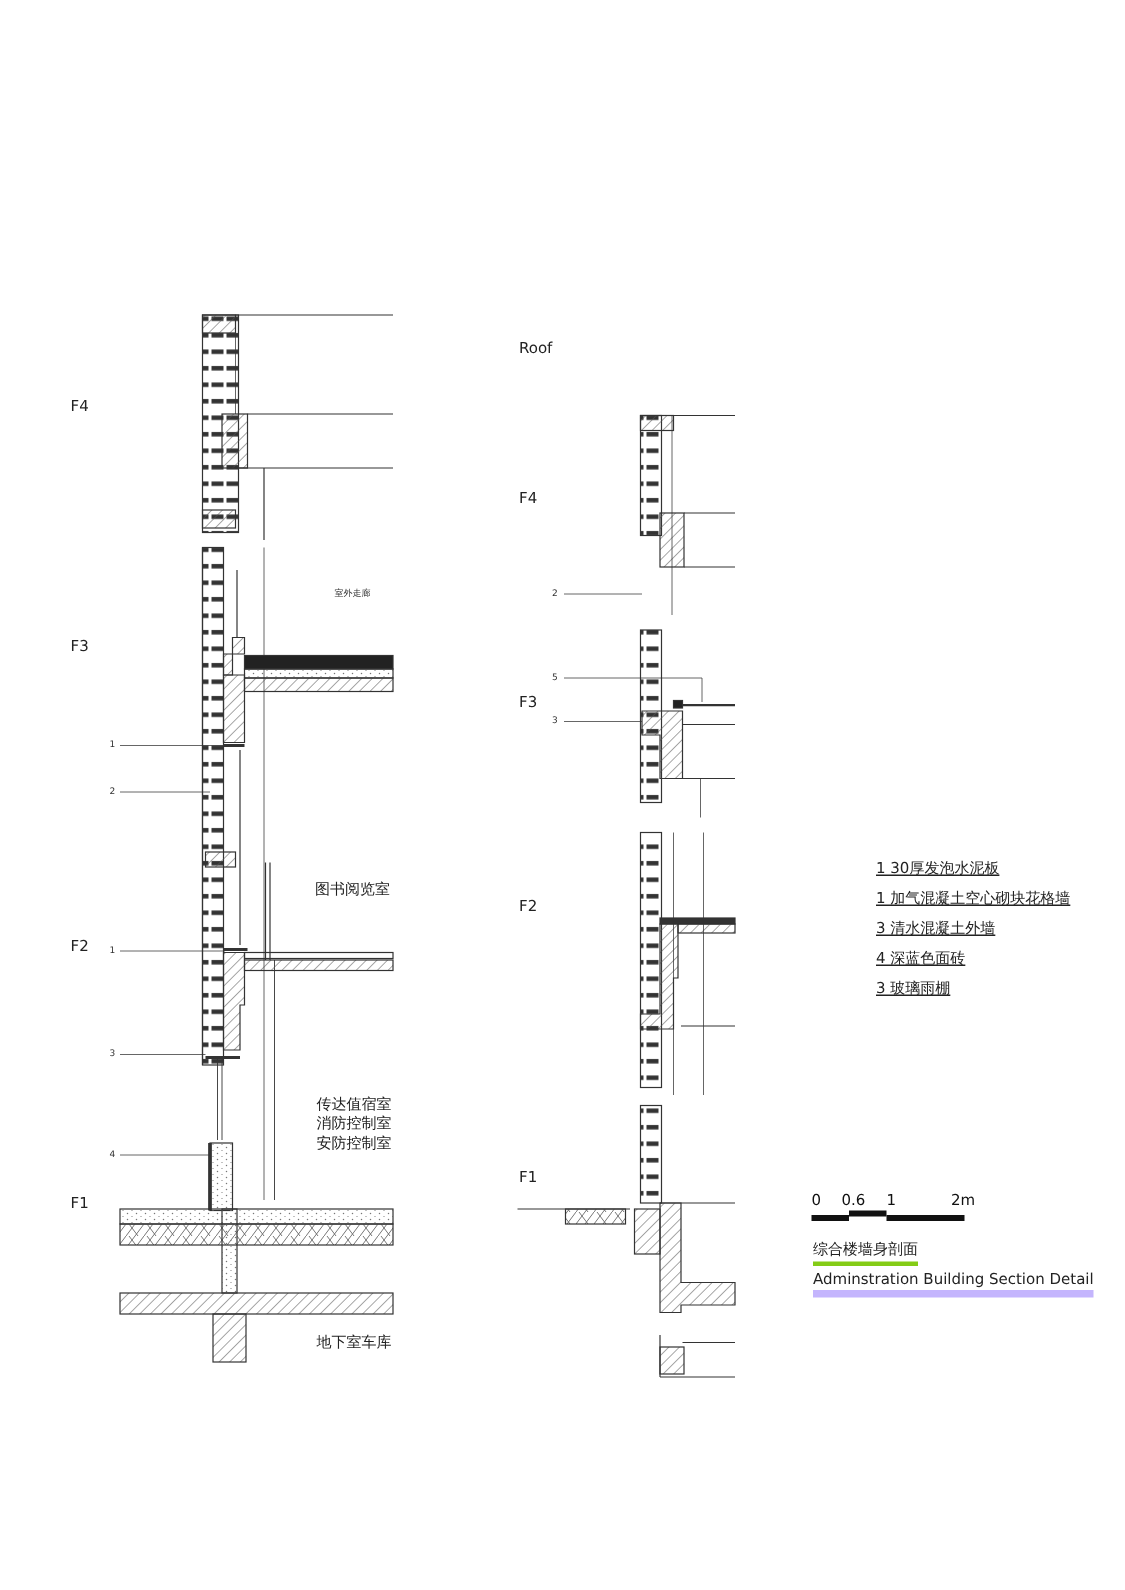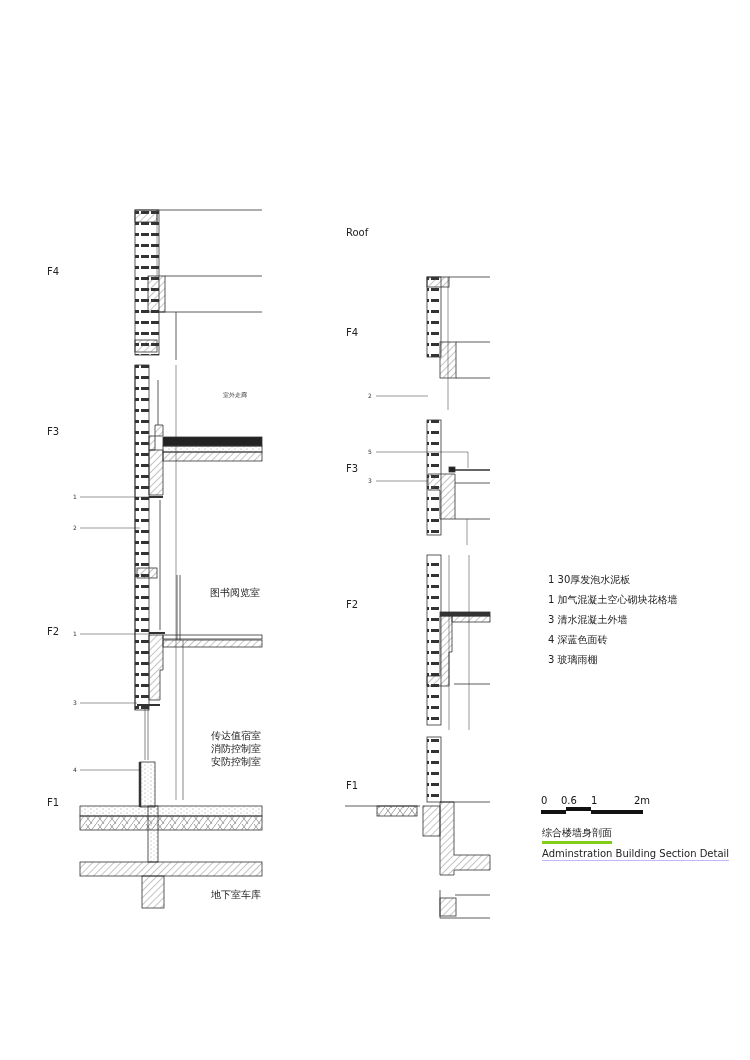--- a/index.html
+++ b/index.html
@@ -1,24 +1,24 @@
 <!DOCTYPE html>
 <html><head>
 <meta charset="utf-8">
 <style>
   html,body{margin:0;padding:0;background:#fff;}
   body{width:750px;height:1060px;position:relative;overflow:hidden;font-family:"DejaVu Sans","Liberation Sans",sans-serif;color:#222;}
   .lvl{position:absolute;font-size:10px;color:#222;}
   .tiny{position:absolute;font-size:6px;color:#333;}
-  .room{position:absolute;font-size:10px;color:#222;line-height:13px;text-align:right;font-family:Liberation Mono, monospace;}
-  .legend{position:absolute;left:548px;top:570px;font-size:10px;line-height:20px;color:#222;}
+  .room{position:absolute;font-size:10px;color:#222;line-height:13px;text-align:right;}
+  .legend{position:absolute;left:584px;top:570px;font-size:10px;line-height:20px;color:#222;text-decoration:underline;}
   .legend div{white-space:nowrap;}
   .scale-nums{position:absolute;top:795px;font-size:10px;color:#111;}
   .title-cn{position:absolute;left:542px;top:826px;font-size:10px;border-bottom:3px solid #84cc16;padding-bottom:1px;}
-  .title-en{position:absolute;left:542px;top:848px;font-size:10px;border-bottom:1px solid #c4b5fd;padding-bottom:1px;}
+  .title-en{position:absolute;left:542px;top:848px;font-size:10px;border-bottom:5px solid #c4b5fd;padding-bottom:1px;}
   svg{position:absolute;left:0;top:0;}
 </style>
 </head>
 <body>
 
 <svg width="750" height="1060" viewBox="0 0 750 1060">
   <defs>
     <pattern id="hatch" width="5" height="5" patternUnits="userSpaceOnUse" patternTransform="rotate(45)">
       <line x1="0" y1="0" x2="0" y2="5" stroke="#555" stroke-width="0.7"></line>
     </pattern>

